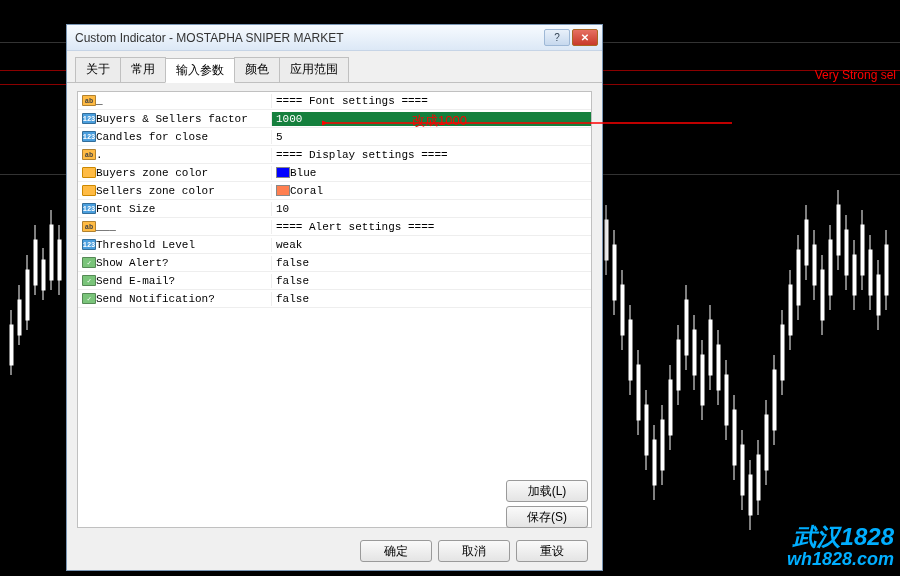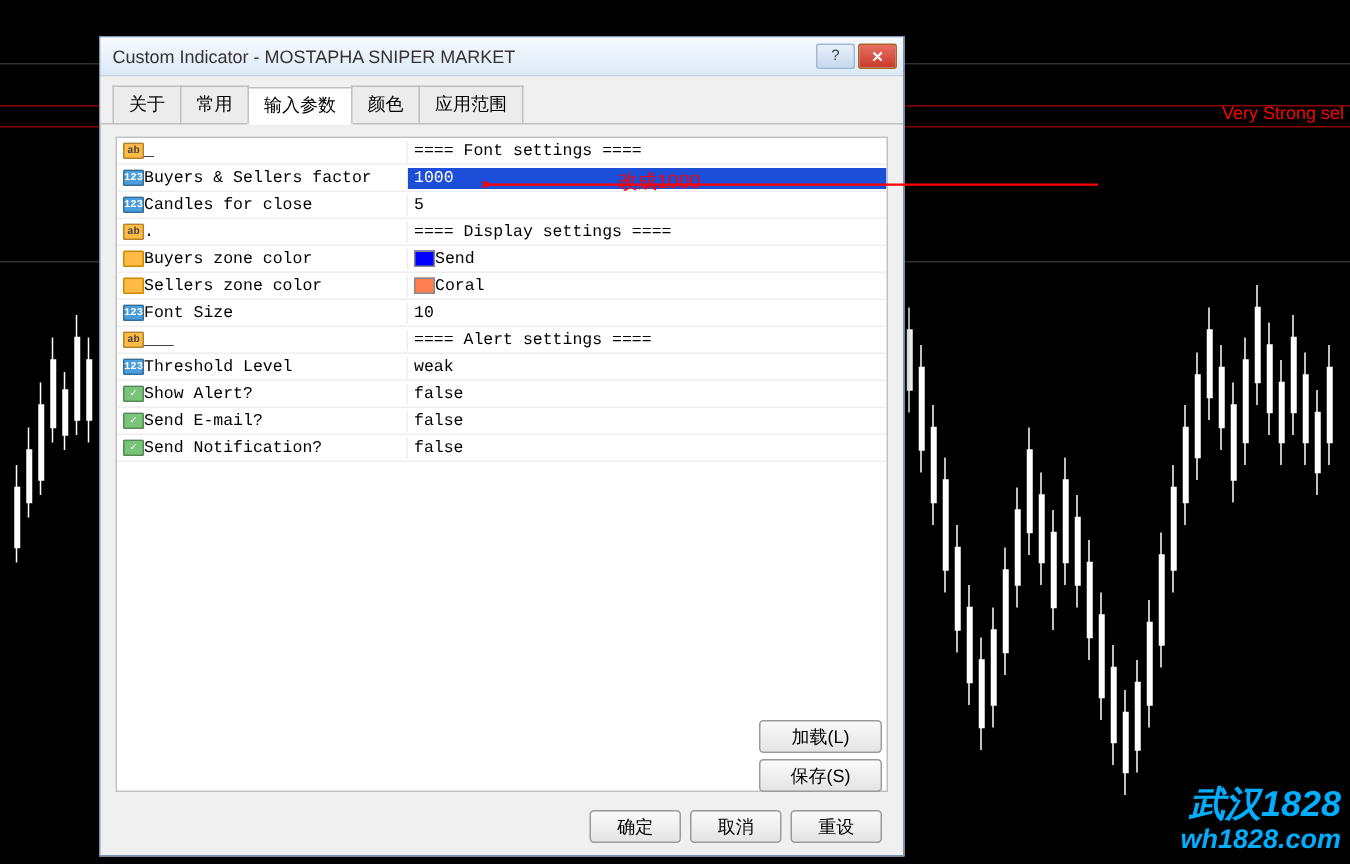--- a/index.html
+++ b/index.html
@@ -37,26 +37,26 @@
 .row { display: flex; border-bottom: 1px solid #eee; height: 18px; align-items: center; }
 .row .col { padding: 1px 4px; font-size: 11px; font-family: "Courier New", monospace; display: flex; align-items: center; gap: 0; }
 .row .col-name { width: 194px; border-right: 1px solid #eee; }
 .row .col-val { flex: 1; }
 .type-icon { width: 14px; height: 11px; border-radius: 1px; display: inline-flex; align-items: center; justify-content: center; font-size: 7px; font-weight: bold; color: #fff; border: 1px solid rgba(0,0,0,0.3); }
 .type-ab { background: #ffbb44; color: #444; }
 .type-123 { background: #4a9edd; }
 .type-color { background: #ffbb44; border: 1px solid #cc8800; }
 .type-bool { background: #7ac47a; }
 .color-swatch { width: 14px; height: 11px; border: 1px solid #888; display: inline-block; }
-.highlighted { background: #1d4ed8; color: #fff; }
+.highlighted { background: #15803d; color: #fff; }
 
 .side-btns { position: absolute; right: 14px; bottom: 42px; display: flex; flex-direction: column; gap: 4px; }
 .bottom-btns { position: absolute; right: 14px; bottom: 8px; display: flex; gap: 6px; }
 .btn { width: 82px; height: 22px; font-size: 12px; background: linear-gradient(#fafafa, #e4e4e4); border: 1px solid #9a9a9a; border-radius: 3px; cursor: pointer; display: flex; align-items: center; justify-content: center; }
-.btn.small { width: 61px; }
+.btn.small { width: 72px; }
 
 .annotation { position: absolute; left: 412px; top: 112px; color: #ff0000; font-size: 13px; }
 .arrow-svg { position: absolute; left: 322px; top: 105px; pointer-events: none; }
 </style>
 </head>
 <body>
 
 <div class="chart-bg">
   <div class="hline dark" style="top:42px"></div>
   <div class="hline red" style="top:70px"></div>
@@ -209,21 +209,21 @@
               <span>==== Display settings ====</span>
             </div>
           </div>
           <div class="row">
             <div class="col col-name">
               <span class="type-icon type-color"></span>
               <span>Buyers zone color</span>
             </div>
             <div class="col col-val">
               <span class="color-swatch" style="background: rgb(0, 0, 255);"></span>
-              <span>Send</span>
+              <span>Blue</span>
             </div>
           </div>
           <div class="row">
             <div class="col col-name">
               <span class="type-icon type-color"></span>
               <span>Sellers zone color</span>
             </div>
             <div class="col col-val">
               <span class="color-swatch" style="background: rgb(255, 127, 80);"></span>
               <span>Coral</span>

